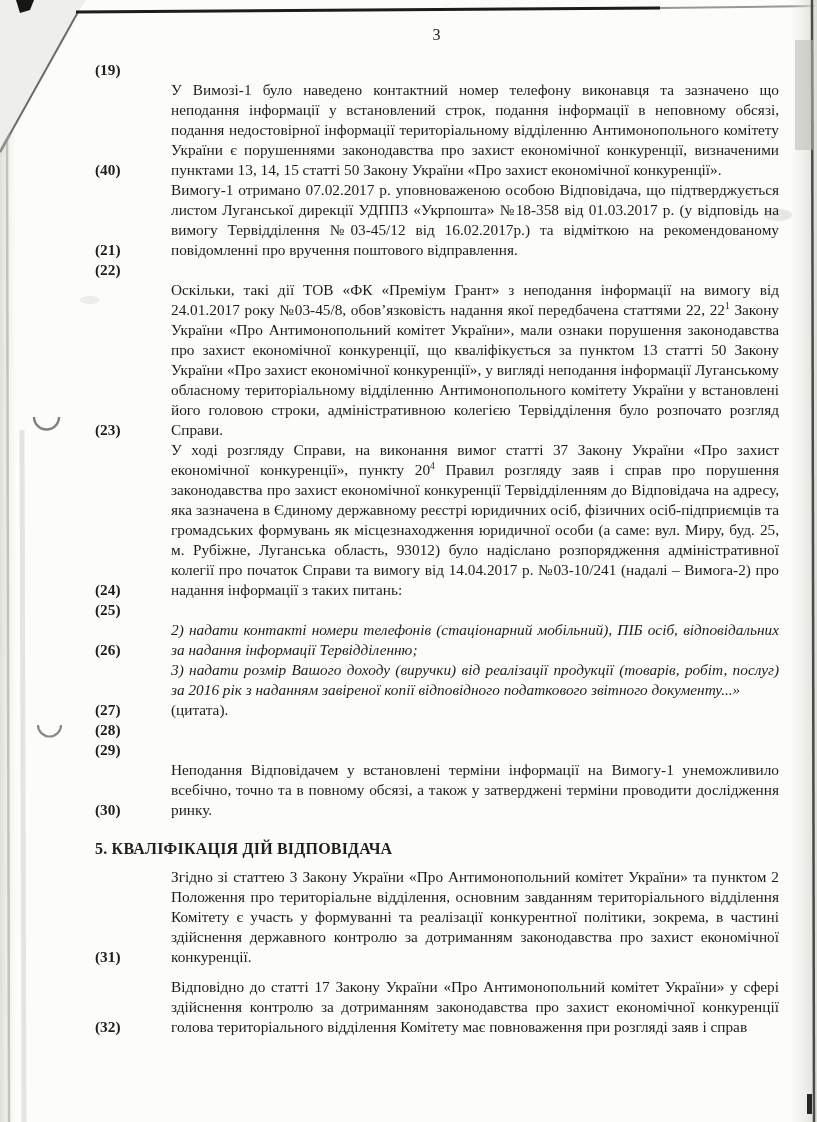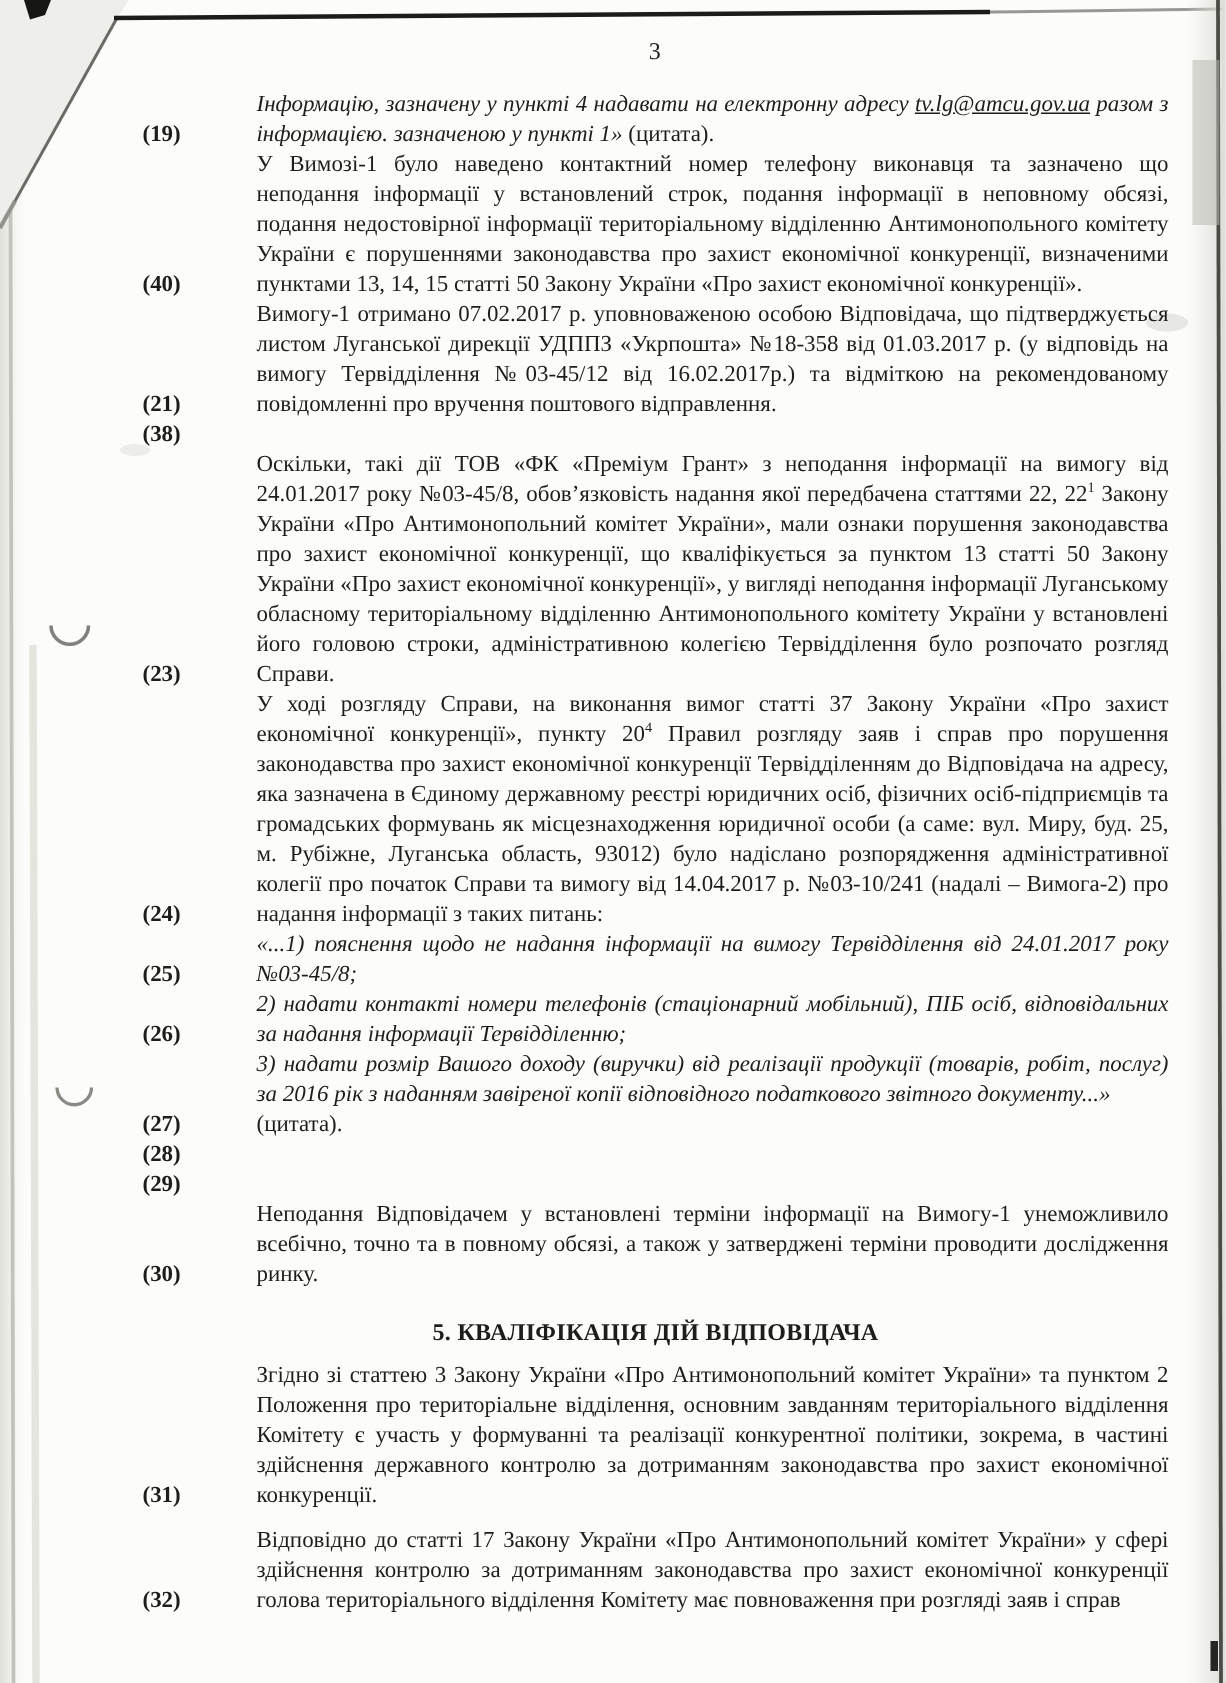--- a/index.html
+++ b/index.html
@@ -12,21 +12,21 @@
   .artifacts{position:absolute;left:0;top:0;width:817px;height:1122px;pointer-events:none;}
   .content{position:absolute;left:95px;top:26px;width:684px;}
   .page-number{text-align:center;font-size:16px;margin-bottom:16px;letter-spacing:1px;}
   .para{display:flex;align-items:flex-end;}
   .pnum{flex:0 0 76px;width:76px;font-weight:bold;font-size:15.3px;line-height:20px;}
   .pbody{flex:1;text-align:justify;font-size:15.3px;line-height:20px;}
   .it{font-style:italic;}
   .ul{text-decoration:underline;}
   .blockseg{display:block;font-style:normal;}
   sup{font-size:0.62em;line-height:0;vertical-align:super;}
-  .heading{font-size:16px;font-weight:bold;margin:20px 0 9px 0;letter-spacing:.2px;text-align:center;}
+  .heading{font-size:16px;font-weight:bold;margin:20px 0 9px 0;letter-spacing:.2px;}
   .mt{margin-top:10px;}
 </style>
 </head>
 <body>
 
 <div class="page">
 
   <svg class="artifacts" width="817" height="1122" viewBox="0 0 817 1122">
     <defs>
       <linearGradient id="rband" x1="0" y1="0" x2="1" y2="0">
@@ -63,44 +63,42 @@
 
     <rect x="807" y="1094" width="5" height="20" fill="#262624"></rect>
   </svg>
 
   <div class="content">
     <div class="page-number">3</div>
 
     <div id="paras-top">
         <div class="para">
           <span class="pnum">(19)</span>
-          <div class="pbody"><span class="it">Інформацію, зазначену у пункті 4 надавати на електронну адресу </span><span class="it ul">tv.lg@amcu.gov.ua</span><span class="it"> разом з інформацією. зазначеною у пункті 1» </span><span>(цитата).</span></div>
         </div>
         <div class="para">
           <span class="pnum">(40)</span>
           <div class="pbody"><span>У Вимозі-1 було наведено контактний номер телефону виконавця та зазначено що неподання інформації у встановлений строк, подання інформації в неповному обсязі, подання недостовірної інформації територіальному відділенню Антимонопольного комітету України є порушеннями законодавства про захист економічної конкуренції, визначеними пунктами 13, 14, 15 статті 50 Закону України «Про захист економічної конкуренції».</span></div>
         </div>
         <div class="para">
           <span class="pnum">(21)</span>
           <div class="pbody"><span>Вимогу-1 отримано 07.02.2017 р. уповноваженою особою Відповідача, що підтверджується листом Луганської дирекції УДППЗ «Укрпошта» №18-358 від 01.03.2017 р. (у відповідь на вимогу Тервідділення №03-45/12 від 16.02.2017р.) та відміткою на рекомендованому повідомленні про вручення поштового відправлення.</span></div>
         </div>
         <div class="para">
-          <span class="pnum">(38)</span>
+          <span class="pnum">(22)</span>
         </div>
         <div class="para">
           <span class="pnum">(23)</span>
           <div class="pbody"><span>Оскільки, такі дії ТОВ «ФК «Преміум Грант» з неподання інформації на вимогу від 24.01.2017 року №03-45/8, обов’язковість надання якої передбачена статтями 22, 22</span><sup>1</sup><span> Закону України «Про Антимонопольний комітет України», мали ознаки порушення законодавства про захист економічної конкуренції, що кваліфікується за пунктом 13 статті 50 Закону України «Про захист економічної конкуренції», у вигляді неподання інформації Луганському обласному територіальному відділенню Антимонопольного комітету України у встановлені його головою строки, адміністративною колегією Тервідділення було розпочато розгляд Справи.</span></div>
         </div>
         <div class="para">
           <span class="pnum">(24)</span>
           <div class="pbody"><span>У ході розгляду Справи, на виконання вимог статті 37 Закону України «Про захист економічної конкуренції», пункту 20</span><sup>4</sup><span> Правил розгляду заяв і справ про порушення законодавства про захист економічної конкуренції Тервідділенням до Відповідача на адресу, яка зазначена в Єдиному державному реєстрі юридичних осіб, фізичних осіб-підприємців та громадських формувань як місцезнаходження юридичної особи (а саме: вул. Миру, буд. 25, м. Рубіжне, Луганська область, 93012) було надіслано розпорядження адміністративної колегії про початок Справи та вимогу від 14.04.2017 р. №03-10/241 (надалі – Вимога-2) про надання інформації з таких питань:</span></div>
         </div>
         <div class="para">
           <span class="pnum">(25)</span>
-          <div class="pbody"><span class="it">«...1) пояснення щодо не надання інформації на вимогу Тервідділення від 24.01.2017 року №03-45/8;</span></div>
         </div>
         <div class="para">
           <span class="pnum">(26)</span>
           <div class="pbody"><span class="it">2) надати контакті номери телефонів (стаціонарний мобільний), ПІБ осіб, відповідальних за надання інформації Тервідділенню;</span></div>
         </div>
         <div class="para">
           <span class="pnum">(27)</span>
           <div class="pbody"><span class="it">3) надати розмір Вашого доходу (виручки) від реалізації продукції (товарів, робіт, послуг) за 2016 рік з наданням завіреної копії відповідного податкового звітного документу...»</span><span class="blockseg">(цитата).</span></div>
         </div>
         <div class="para">

